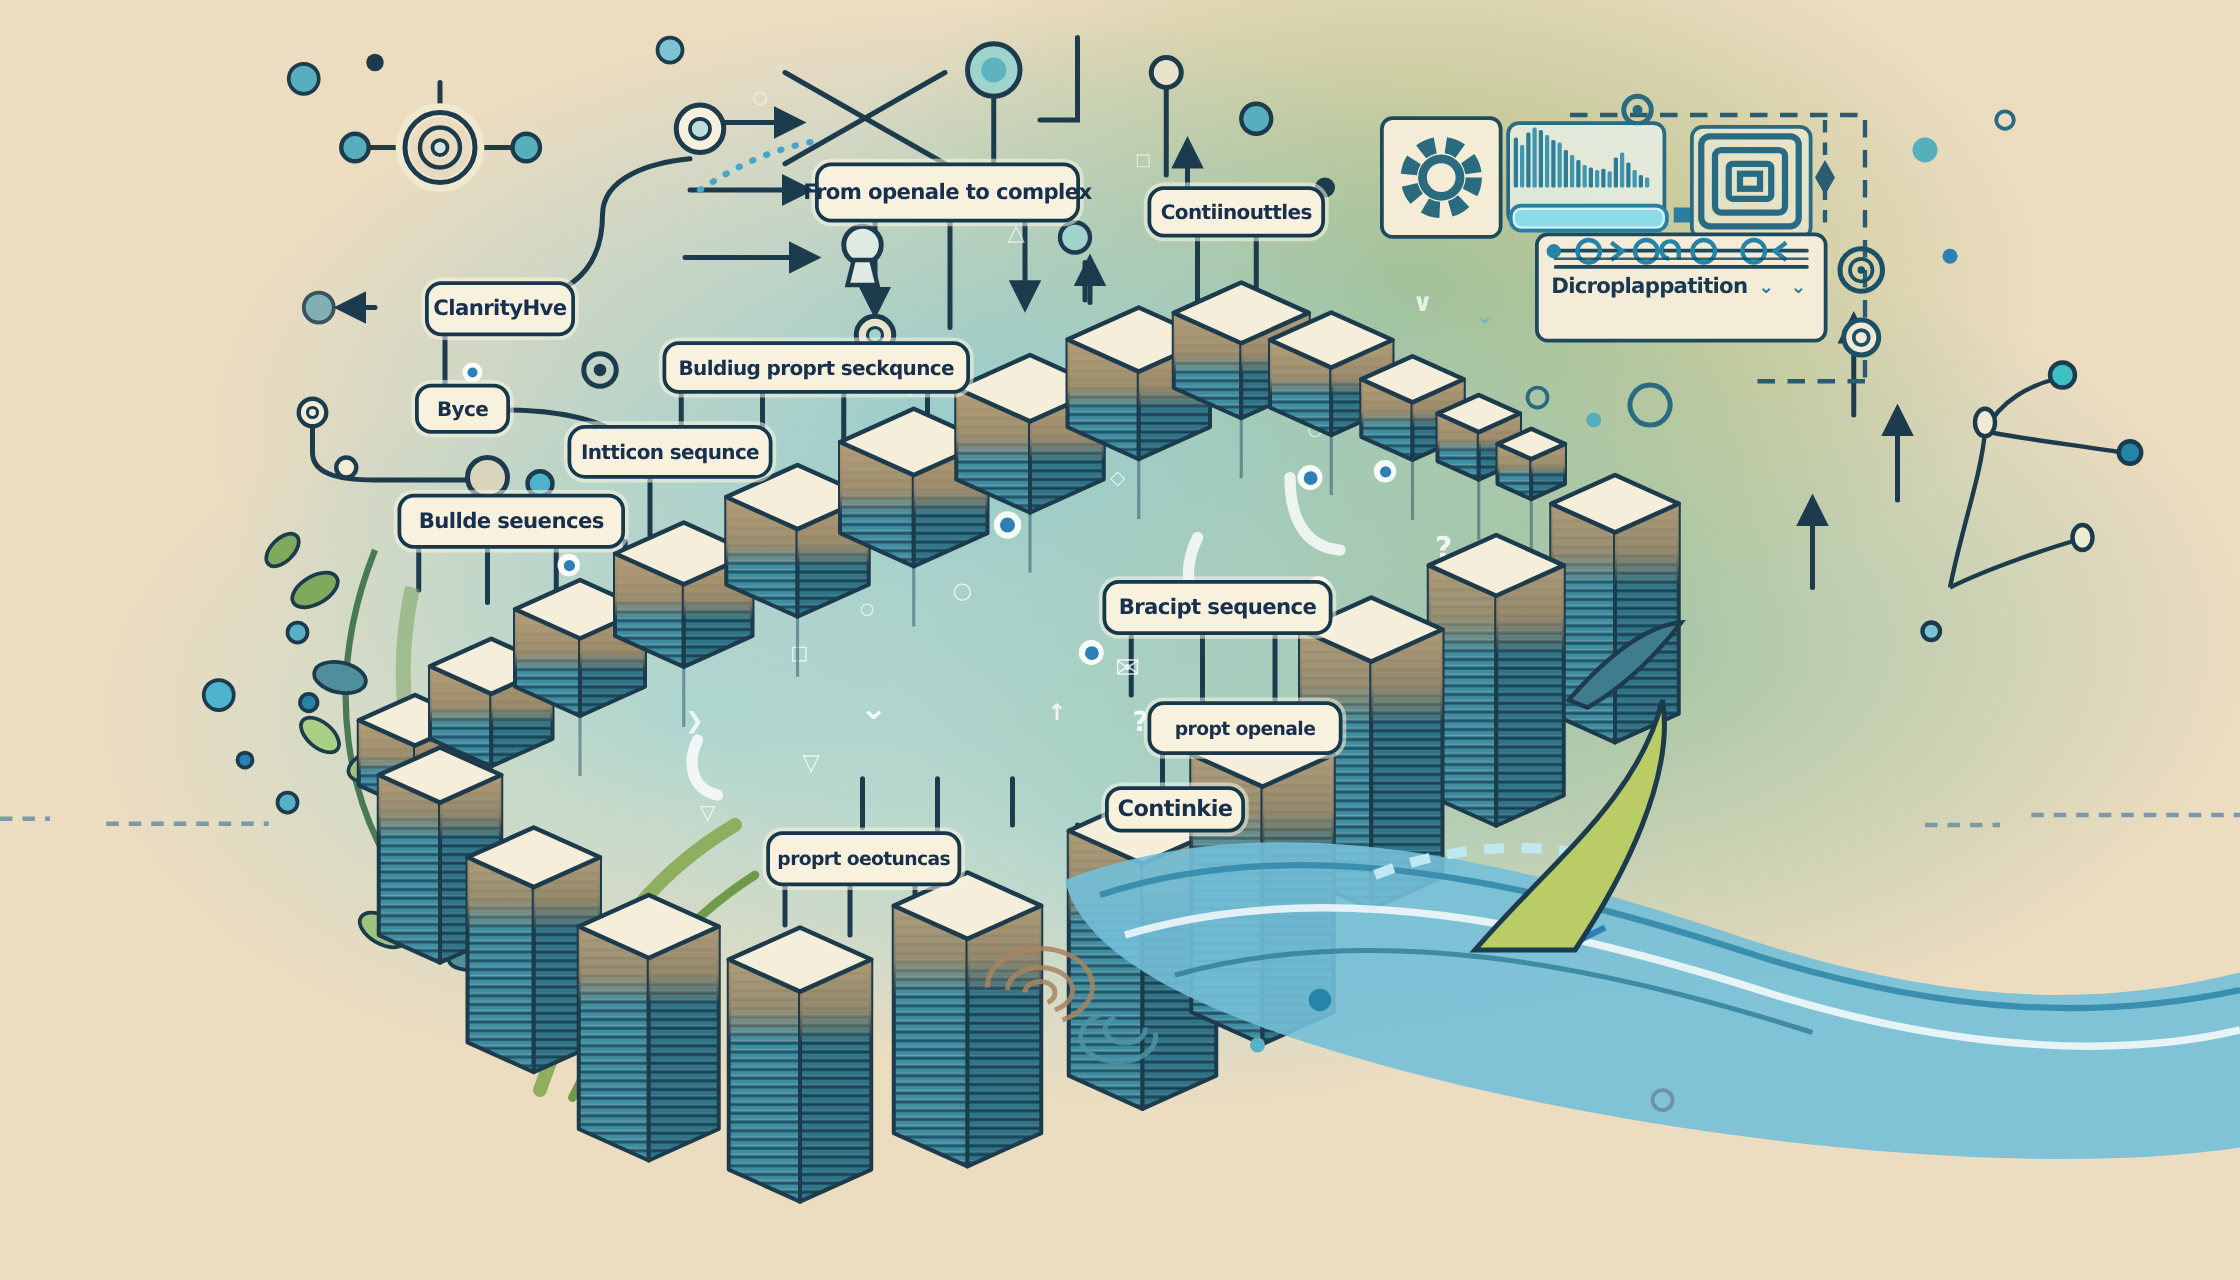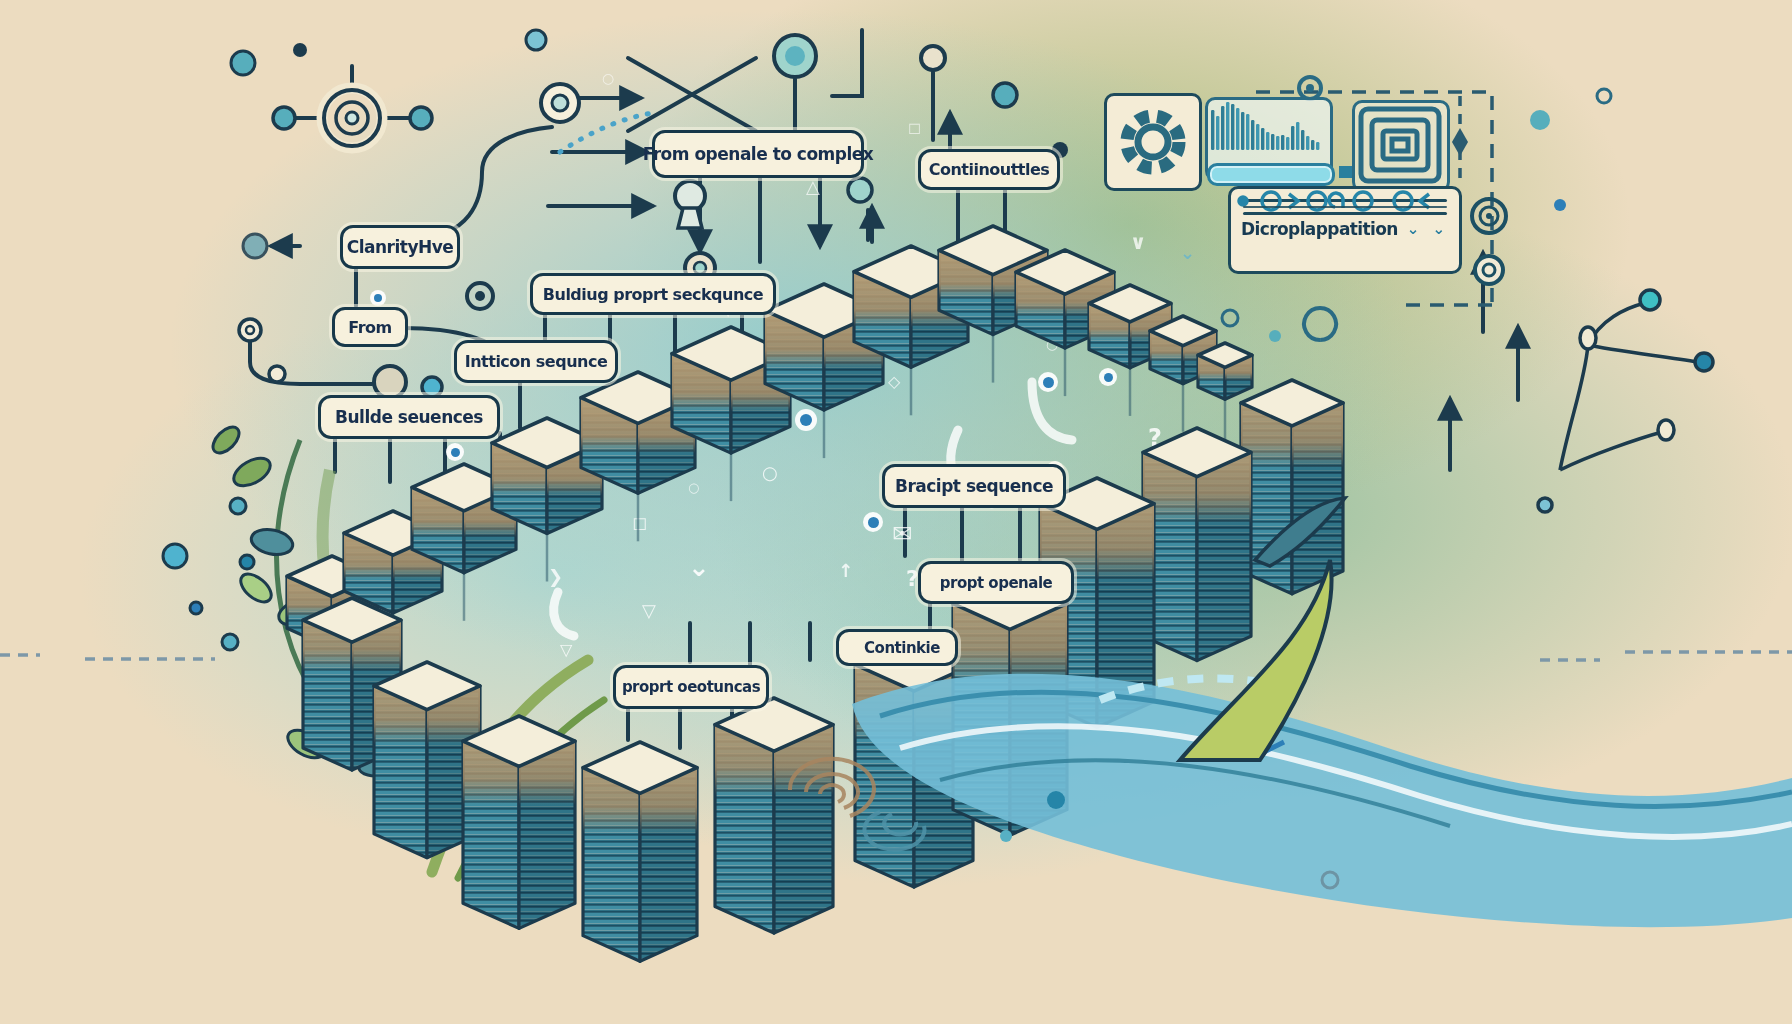--- a/index.html
+++ b/index.html
@@ -481,29 +481,29 @@
     <div class="rule thin"></div>
     <div class="rule"></div>
     <div id="panel-bottom">
       <span id="panel-label">Dicroplappatition</span>
       <span id="panel-chevrons">⌄ ⌄</span>
     </div>
   </div>
 
   <div class="layer" id="labels">
       <div class="label-box" style="left: 299px; top: 225px; width: 114px; height: 38px; font-size: 17px; margin-left: 41px;">ClanrityHve</div>
-      <div class="label-box" style="left: 332px; top: 307px; width: 70px; height: 34px; font-size: 16px;">From</div>
+      <div class="label-box" style="left: 332px; top: 307px; width: 70px; height: 34px; font-size: 16px;">Byce</div>
       <div class="label-box" style="left: 652px; top: 130px; width: 206px; height: 42px; font-size: 17px;">From openale to complex</div>
       <div class="label-box" style="left: 918px; top: 149px; width: 136px; height: 35px; font-size: 16px;">Contiinouttles</div>
       <div class="label-box" style="left: 530px; top: 273px; width: 240px; height: 36px; font-size: 16px;">Buldiug proprt seckqunce</div>
       <div class="label-box" style="left: 454px; top: 340px; width: 158px; height: 37px; font-size: 16px; border-radius: 14px;">Intticon sequnce</div>
       <div class="label-box" style="left: 882px; top: 464px; width: 178px; height: 38px; font-size: 17px;">Bracipt sequence</div>
       <div class="label-box" style="left: 318px; top: 395px; width: 176px; height: 38px; font-size: 17px;">Bullde seuences</div>
       <div class="label-box" style="left: 896px; top: 561px; width: 150px; height: 37px; font-size: 15px; margin-left: 22px;">propt openale</div>
-      <div class="label-box" style="left: 836px; top: 629px; width: 106px; height: 31px; font-size: 15px; padding-left: 10px;">Continkie</div>
+      <div class="label-box" style="left: 884px; top: 629px; width: 106px; height: 31px; font-size: 18px;">Continkie</div>
       <div class="label-box" style="left: 613px; top: 665px; width: 150px; height: 38px; font-size: 15px; text-align: right;">proprt oeotuncas</div>
     </div>
   <div class="layer" id="doodles">
       <span class="doodle" style="left: 468px; top: 512px; font-size: 20px; color: rgb(255, 255, 255); opacity: 0.85;">△</span>
       <span class="doodle" style="left: 598px; top: 448px; font-size: 24px; color: rgb(255, 255, 255); opacity: 0.8;">✉</span>
       <span class="doodle" style="left: 892px; top: 520px; font-size: 24px; color: rgb(255, 255, 255); opacity: 0.8;">✉</span>
       <span class="doodle" style="left: 642px; top: 600px; font-size: 18px; color: rgb(255, 255, 255); opacity: 0.8;">▽</span>
       <span class="doodle" style="left: 688px; top: 552px; font-size: 26px; color: rgb(255, 255, 255); opacity: 0.9;">⌄</span>
       <span class="doodle" style="left: 762px; top: 462px; font-size: 18px; color: rgb(255, 255, 255); opacity: 0.8;">○</span>
       <span class="doodle" style="left: 548px; top: 566px; font-size: 18px; color: rgb(255, 255, 255); opacity: 0.8;">❯</span>

